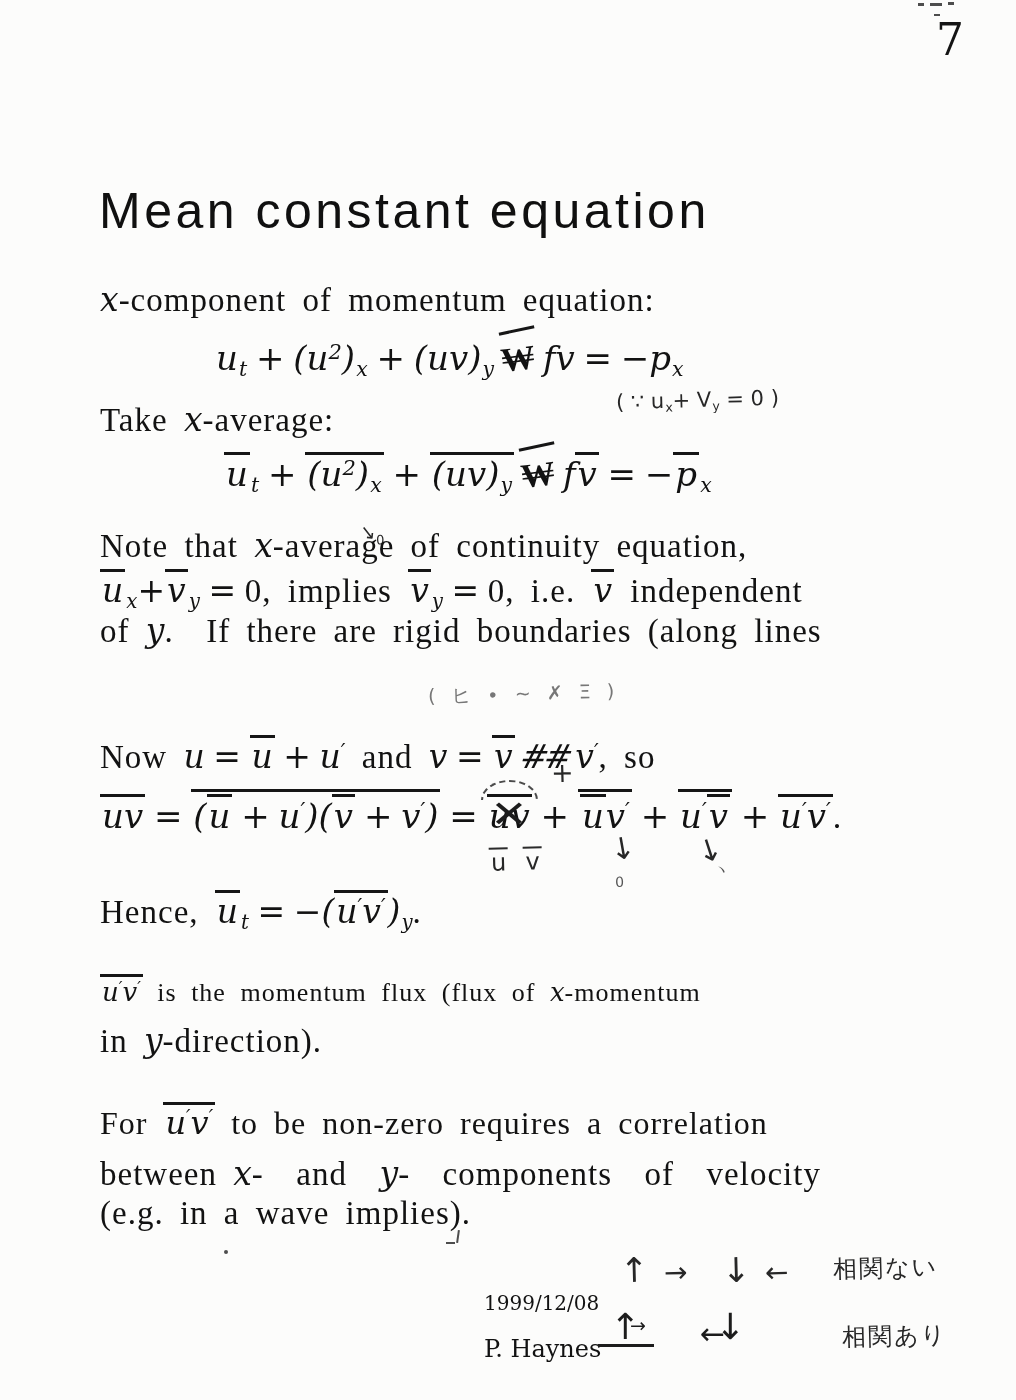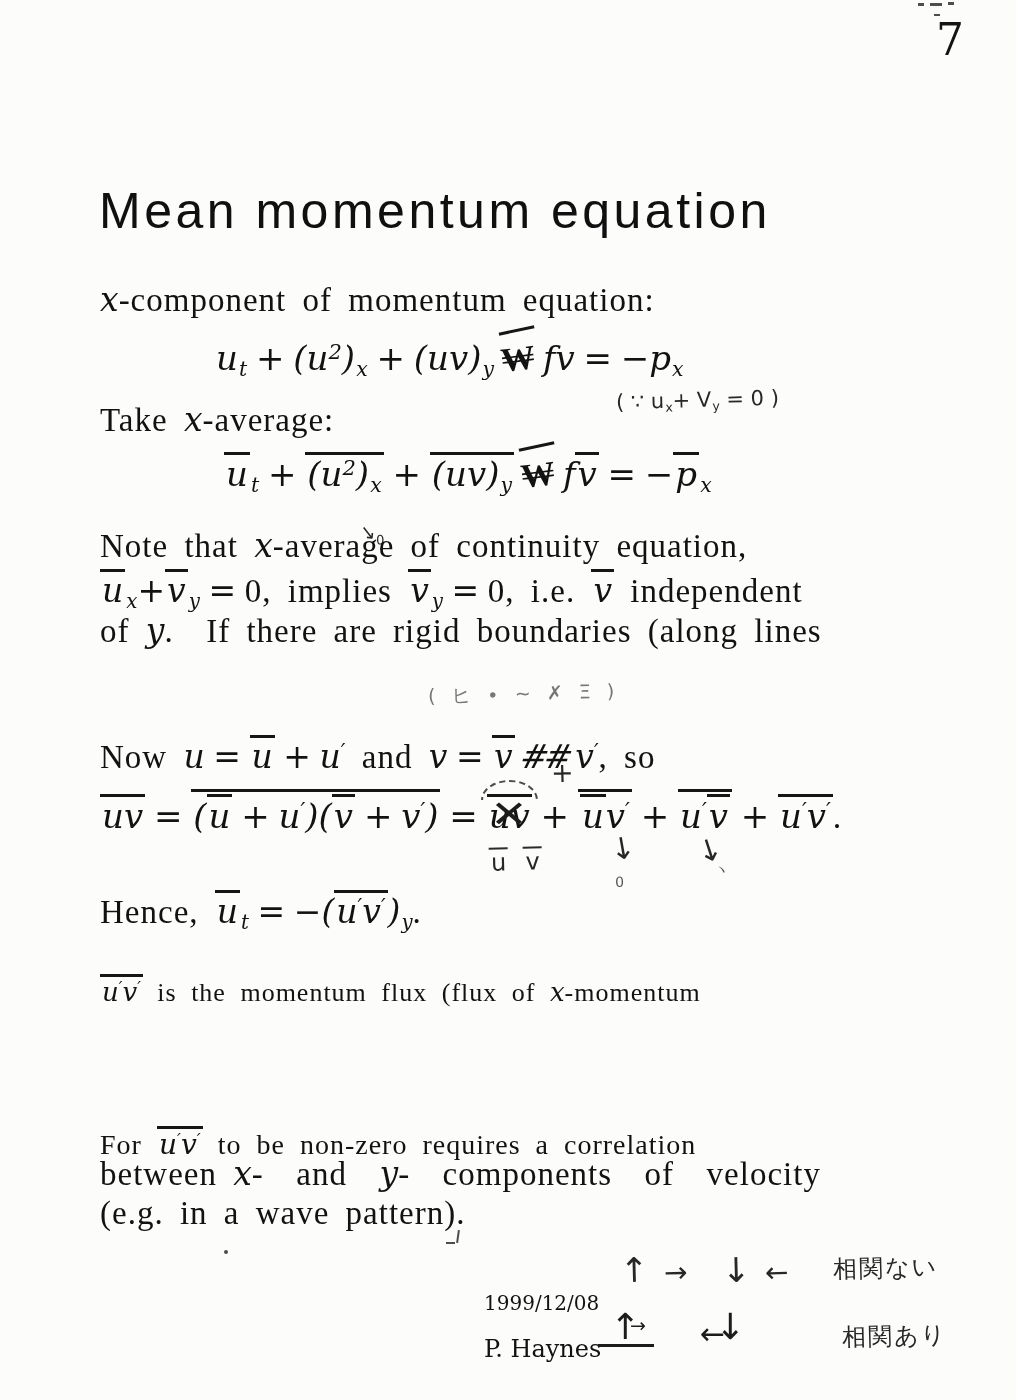--- a/index.html
+++ b/index.html
@@ -54,21 +54,21 @@
   <div class="artifact" style="left:918px;top:3px;width:6px;height:3px;"></div>
   <div class="artifact" style="left:930px;top:3px;width:12px;height:3px;"></div>
   <div class="artifact" style="left:948px;top:2px;width:6px;height:3px;"></div>
   <div class="artifact" style="left:934px;top:14px;width:6px;height:2px;"></div>
   <div class="artifact" style="left:224px;top:1250px;width:4px;height:4px;border-radius:50%;"></div>
   <div class="artifact" style="left:446px;top:1242px;width:9px;height:2px;"></div>
   <div class="artifact" style="left:457px;top:1230px;width:2px;height:13px;transform:rotate(8deg);"></div>
 
   <div class="pageno" style="left:936px;top:14px;">7</div>
 
-  <h1 class="title" style="left:99px;top:182px;">Mean momentum equation</h1>
+  <h1 class="title" style="left:99px;top:182px;">Mean constant equation</h1>
 
   <div class="line m" style="left:100px;top:281px;font-size:33px;"><span class="tk">x</span><span class="tk rm">-component of momentum equation:</span></div>
 
   <div class="line m" style="left:216px;top:339px;font-size:34px;"><span class="tk">u</span><span class="sb">t</span><span class="tk op">+</span><span class="tk">(</span><span class="tk">u</span><span class="sp">2</span><span class="tk">)</span><span class="sb">x</span><span class="tk op">+</span><span class="tk">(</span><span class="tk">uv</span><span class="tk">)</span><span class="sb">y</span><span class="tk scrib barred">₩</span><span class="tk">fv</span><span class="tk op">=</span><span class="tk">−</span><span class="tk">p</span><span class="sb">x</span></div>
 
   <div class="hw m" style="left:616px;top:388px;font-size:21px;"><span class="tk">( ∵ u</span><span class="sb">x</span><span class="tk">+ V</span><span class="sb">y</span><span class="tk"> = 0 )</span></div>
 
   <div class="line m" style="left:100px;top:401px;font-size:33px;text-align:right;"><span class="tk rm">Take </span><span class="tk">x</span><span class="tk rm">-average:</span></div>
 
   <div class="line m" style="left:224px;top:452px;font-size:34px;"><span class="grp ov"><span class="tk">u</span></span><span class="sb">t</span><span class="tk op">+</span><span class="grp ov"><span class="tk">(</span><span class="tk">u</span><span class="sp">2</span><span class="tk">)</span><span class="sb">x</span></span><span class="tk op">+</span><span class="grp ov"><span class="tk">(</span><span class="tk">uv</span><span class="tk">)</span><span class="sb">y</span></span><span class="tk scrib barred">₩</span><span class="tk">f</span><span class="grp ov"><span class="tk">v</span></span><span class="tk op">=</span><span class="tk">−</span><span class="grp ov"><span class="tk">p</span></span><span class="sb">x</span></div>
@@ -91,24 +91,25 @@
   <div class="hw m" style="left:489px;top:847px;font-size:24px;font-style:normal;"><span class="grp ov"><span class="tk">u</span></span><span class="tk">  </span><span class="grp ov"><span class="tk">v</span></span></div>
 
   <div class="hw" style="left:610px;top:831px;font-size:30px;transform:rotate(-10deg);">↓</div>
   <div class="hw" style="left:615px;top:874px;font-size:14px;color:#555;">0</div>
   <div class="hw" style="left:697px;top:833px;font-size:30px;transform:rotate(-18deg);">↓</div>
   <div class="hw" style="left:715px;top:861px;font-size:13px;color:#555;">ヽ</div>
 
   <div class="line m" style="left:100px;top:890px;font-size:33px;"><span class="tk rm">Hence, </span><span class="grp ov"><span class="tk">u</span></span><span class="sb">t</span><span class="tk op">=</span><span class="tk">−</span><span class="tk">(</span><span class="grp ov"><span class="tk">u</span><span class="sp">′</span><span class="tk">v</span><span class="sp">′</span></span><span class="tk">)</span><span class="sb">y</span><span class="tk rm">.</span></div>
 
   <div class="line m" style="left:100px;top:974px;font-size:26px;"><span class="grp ov"><span class="tk">u</span><span class="sp">′</span><span class="tk">v</span><span class="sp">′</span></span><span class="tk rm"> is the momentum flux (flux of </span><span class="tk">x</span><span class="tk rm">-momentum</span></div>
+  <div class="line m" style="left:100px;top:1022px;font-size:33px;"><span class="tk rm">in </span><span class="tk">y</span><span class="tk rm">-direction).</span></div>
 
-  <div class="line m" style="left:100px;top:1126px;font-size:28px;"><span class="tk rm">For </span><span class="grp ov"><span class="tk">u</span><span class="sp">′</span><span class="tk">v</span><span class="sp">′</span></span><span class="tk rm"> to be non-zero requires a correlation</span></div>
+  <div class="line m" style="left:100px;top:1102px;font-size:32px;"><span class="tk rm">For </span><span class="grp ov"><span class="tk">u</span><span class="sp">′</span><span class="tk">v</span><span class="sp">′</span></span><span class="tk rm"> to be non-zero requires a correlation</span></div>
   <div class="line m" style="left:100px;top:1155px;font-size:33px;"><span class="tk rm">between </span><span class="tk">x</span><span class="tk rm">-  and  </span><span class="tk">y</span><span class="tk rm">-  components  of  velocity</span></div>
-  <div class="line m" style="left:100px;top:1194px;font-size:33px;"><span class="tk rm">(e.g. in a wave pattern).</span></div>
+  <div class="line m" style="left:100px;top:1194px;font-size:33px;"><span class="tk rm">(e.g. in a wave implies).</span></div>
 
   <div class="hw" style="left:620px;top:1250px;font-size:34px;">↑</div>
   <div class="hw" style="left:664px;top:1256px;font-size:28px;">→</div>
   <div class="hw" style="left:722px;top:1250px;font-size:34px;">↓</div>
   <div class="hw" style="left:765px;top:1256px;font-size:28px;">←</div>
   <div class="hw" style="left:833px;top:1252px;font-size:24px;letter-spacing:2px;">相関ない</div>
 
   <div class="line serif" style="left:484px;top:1244px;font-size:20px;margin-top:48px;">1999/12/08</div>
   <div class="line serif" style="left:484px;top:1336px;font-size:24px;">P. Haynes</div>
 

